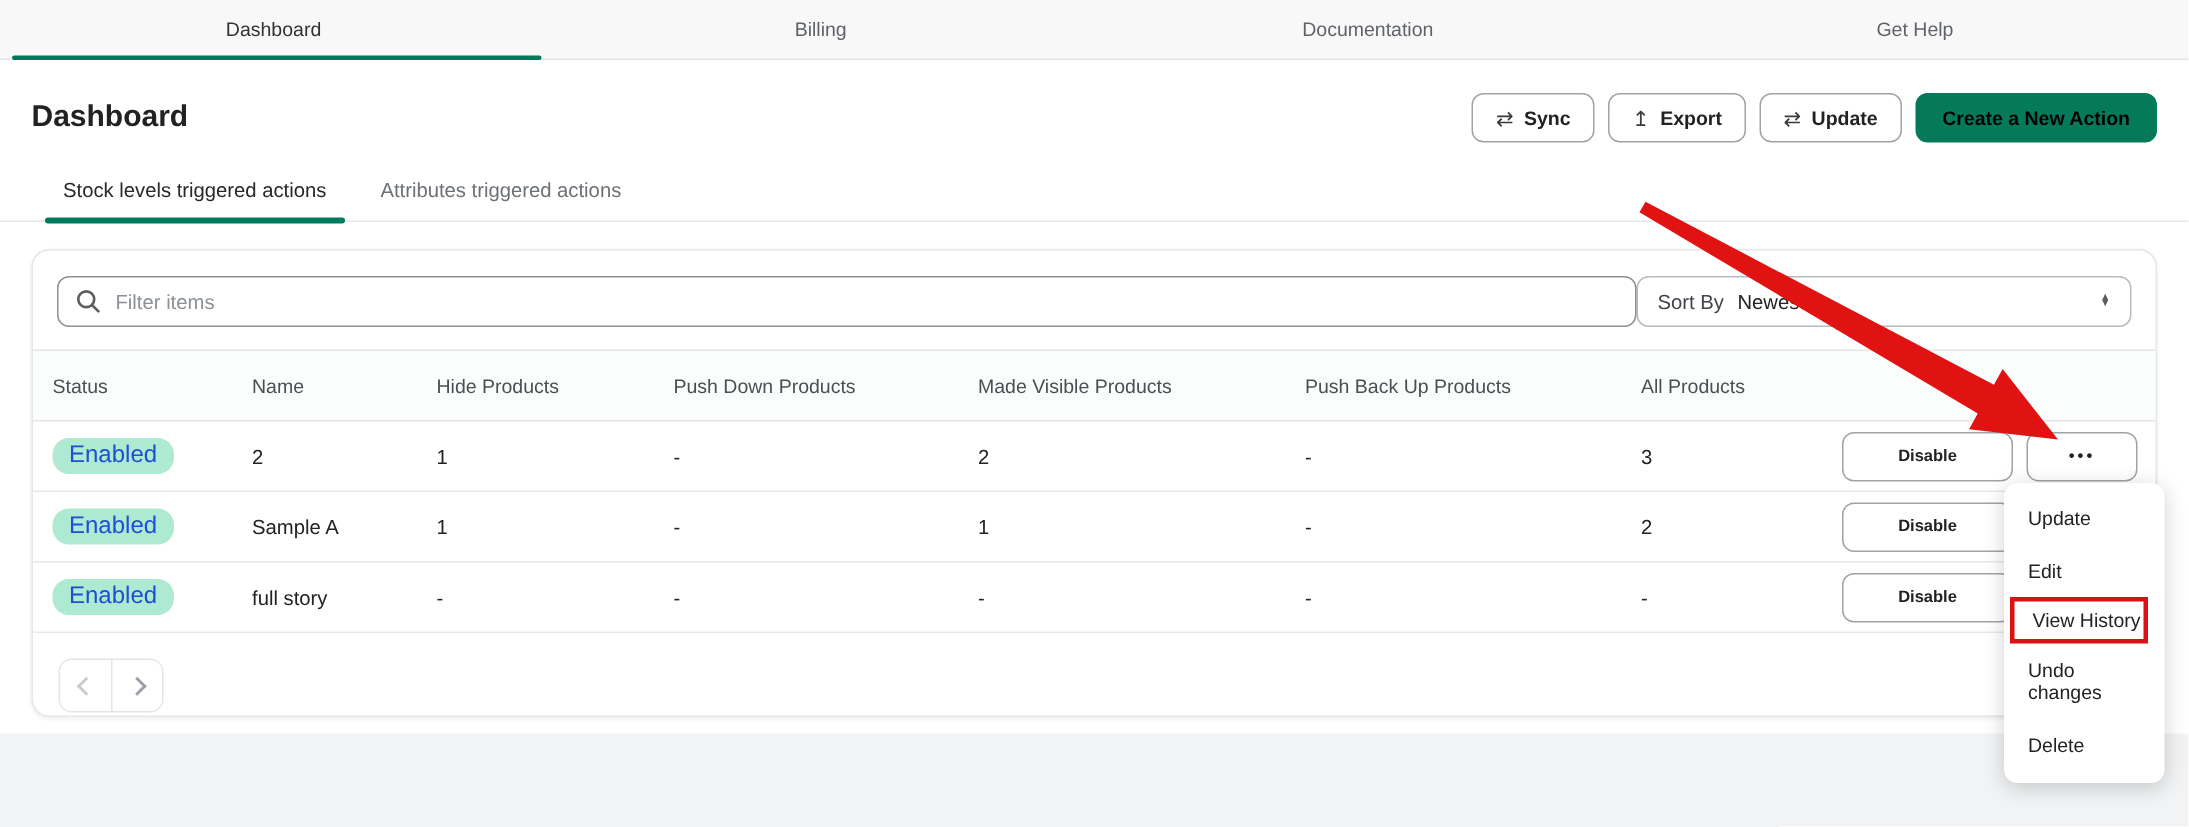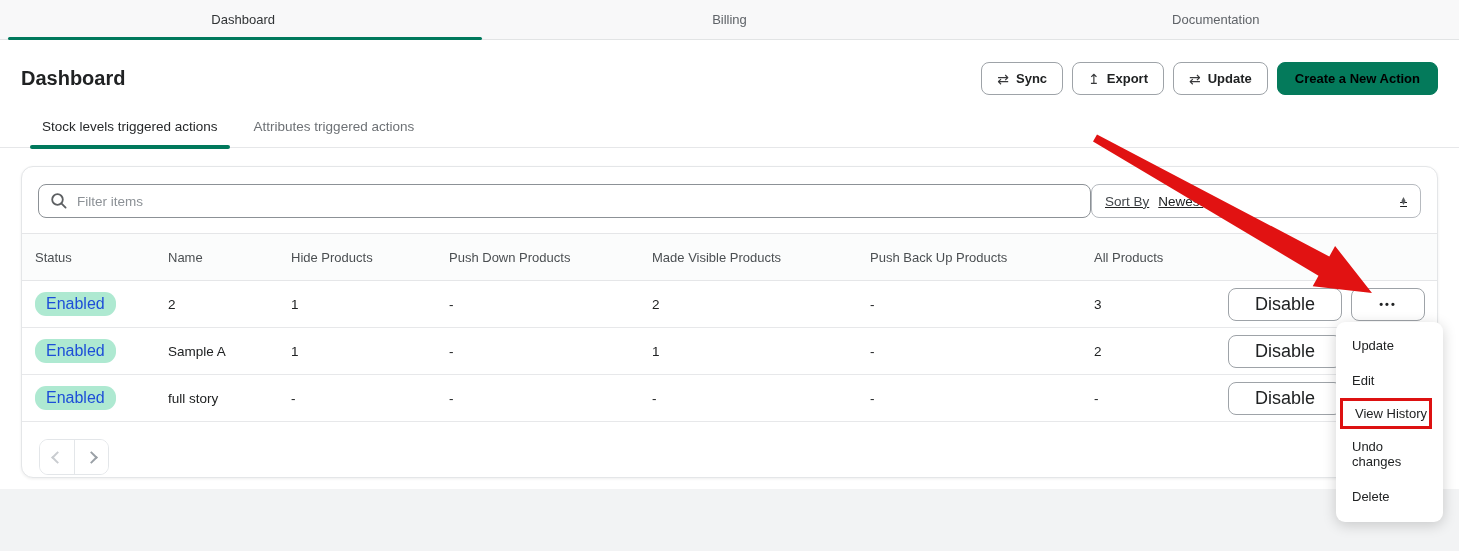--- a/index.html
+++ b/index.html
@@ -33,21 +33,21 @@
   .subtabs { display:flex; gap:12px; padding-left:30px; border-bottom:1px solid #e6e7e9; }
   .subtab { position:relative; padding:10px 12px 13px 12px; font-size:13.5px; color:#6d7175; cursor:pointer; }
   .subtab.active { color:#26282a; }
   .subtab.active::after { content:""; position:absolute; left:0; right:0; bottom:-2px;
     height:4px; background:#00795c; border-radius:3px; }
 
   
   .card { margin:18px 21px 0 21px; background:#fff; border:1px solid #e4e6e8; border-radius:12px;
     box-shadow:0 1px 3px rgba(0,0,0,0.07); width:1417px; height:312px; position:relative; }
 
-  .filter-row { display:flex; align-items:center; gap:0; padding:17px 16px 0 16px;text-decoration:underline; }
+  .filter-row { display:flex; align-items:center; gap:0; padding:17px 16px 0 16px; }
   .search-wrap { position:relative; flex:1; }
   .search-wrap svg { position:absolute; left:12px; top:8px; }
   .search-input { width:100%; height:34px; border:1px solid #8c9196; border-radius:8px;
     padding:0 10px 0 38px; font-size:13.5px; font-family:"Liberation Sans",sans-serif; color:#202223; outline:none; }
   .search-input::placeholder { color:#8c9196; }
   .sort-box { width:330px; height:34px; border:1px solid #b6babf; border-radius:8px;
     display:flex; align-items:center; padding:16px 13px; font-size:13.5px; color:#202223; cursor:pointer; background:#fff;text-align:right; }
   .sort-label { color:#42464a; }
   .sort-value { margin-left:9px; color:#202223; }
   .sort-caret { margin-left:auto; display:flex; flex-direction:column; align-items:center; line-height:0.62; }
@@ -58,21 +58,21 @@
   .trow { display:grid; grid-template-columns:133px 123px 158px 203px 218px 224px 118px 1fr;
     align-items:center; }
   .thead { height:48px; background:#fbfcfc; border-top:1px solid #e5e6e8; border-bottom:1px solid #e5e6e8; }
   .thead .cell { font-size:13px; color:#4b4f52; }
   .cell { padding-left:13px; font-size:13.5px; color:#202223; }
   .tdata { height:47px; border-bottom:1px solid #e7e8ea; }
   .badge { display:inline-block; background:#aee9d1; color:#1d4ed8; border-radius:11px;
     padding:3px 11px; font-size:16px; }
   .actions-cell { display:flex; justify-content:flex-end; align-items:center; gap:9px; padding-right:12px; }
   .btn-sm { height:33px; min-width:114px; background:#fff; border:1px solid #9ea3a8; border-radius:8px;
-    font-size:18px; font-weight:normal; color:#202223; cursor:pointer; display:inline-flex; align-items:center; justify-content:center; }
+    font-size:11px; font-weight:bold; color:#202223; cursor:pointer; display:inline-flex; align-items:center; justify-content:center; }
   .btn-dots { min-width:74px; font-size:11px; letter-spacing:2px; font-weight:bold; }
 
   
   .pager { display:inline-flex; margin:17px 0 0 17px; border:1px solid #e3e6e9; border-radius:9px; overflow:hidden; background:#fff; }
   .pager button { width:34px; height:34px; background:#fff; border:none; cursor:pointer;
     display:flex; align-items:center; justify-content:center; }
   .pager button + button { border-left:1px solid #e3e6e9; }
   .chev { width:9px; height:9px; border-right:2px solid #9aa0a6; border-bottom:2px solid #9aa0a6; display:inline-block; }
   .chev.left { transform:rotate(135deg); border-color:#c9ccd0; }
   .chev.right { transform:rotate(-45deg); }
@@ -92,20 +92,21 @@
 </style>
 </head>
 <body>
 
 <div class="page">
 
   <div class="topbar">
     <div class="tab active">Dashboard</div>
     <div class="tab">Billing</div>
     <div class="tab">Documentation</div>
+    <div class="tab">Get Help</div>
   </div>
 
   <div class="page-header">
     <div class="page-title">Dashboard</div>
     <div class="header-actions">
       <button class="btn">
         <span class="ico">⇄</span>
         <span>Sync</span>
       </button>
       <button class="btn">

